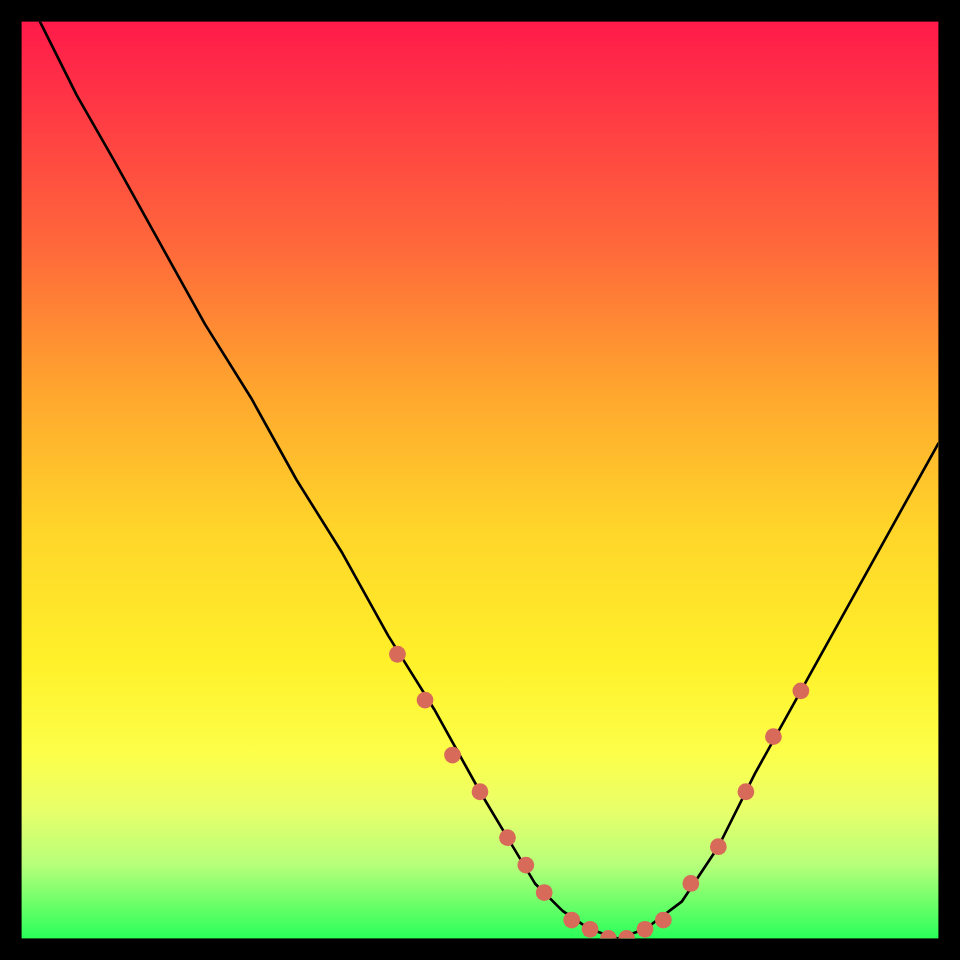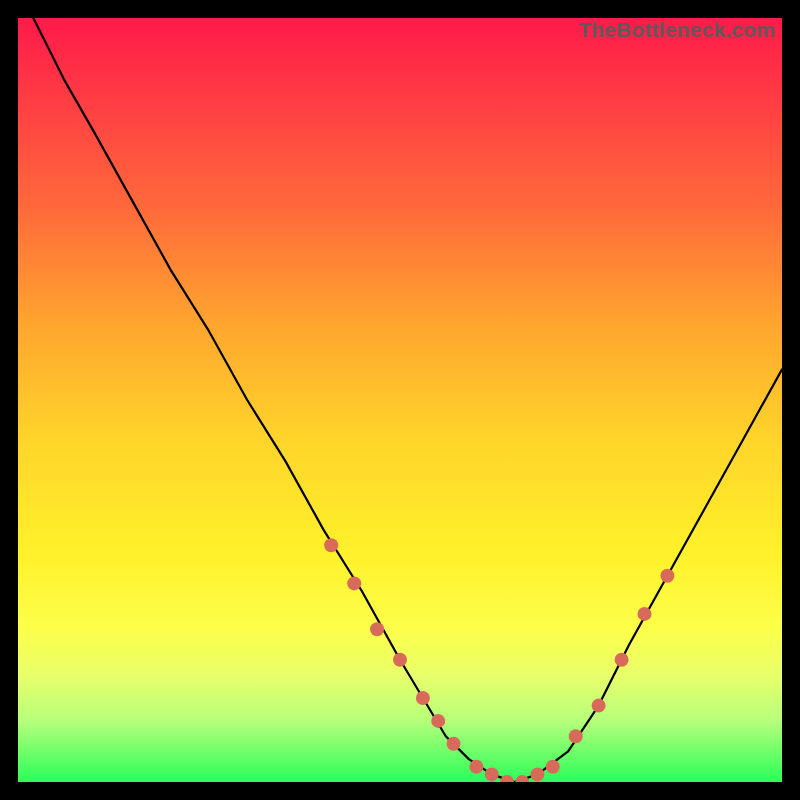--- a/index.html
+++ b/index.html
@@ -56,21 +56,20 @@
   }
   .dot {
     fill: #d86a5a;
     stroke: none;
   }
 </style>
 </head>
 <body>
 
 <div class="frame">
-  <div class="watermark">TheBottleneck.com</div>
   <svg class="plot" viewBox="0 0 764 764">
     <path id="curve-path" class="curve" d="M15.3 0.0 L30.6 30.6 L45.8 61.1 L76.4 114.6 L114.6 183.4 L152.8 252.1 L191.0 313.2 L229.2 382.0 L267.4 443.1 L305.6 511.9 L343.8 573.0 L382.0 641.8 L404.9 680.0 L427.8 718.2 L450.8 741.1 L473.7 756.4 L496.6 764.0 L519.5 756.4 L550.1 733.4 L580.6 687.6 L611.2 626.5 L649.4 557.7 L687.6 489.0 L725.8 420.2 L764.0 351.4"></path>
     <g id="dots">
         <circle cx="313.2" cy="527.2" r="7" class="dot"></circle>
         <circle cx="336.2" cy="565.4" r="7" class="dot"></circle>
         <circle cx="359.1" cy="611.2" r="7" class="dot"></circle>
         <circle cx="382.0" cy="641.8" r="7" class="dot"></circle>
         <circle cx="404.9" cy="680.0" r="7" class="dot"></circle>
         <circle cx="420.2" cy="702.9" r="7" class="dot"></circle>
         <circle cx="435.5" cy="725.8" r="7" class="dot"></circle>

